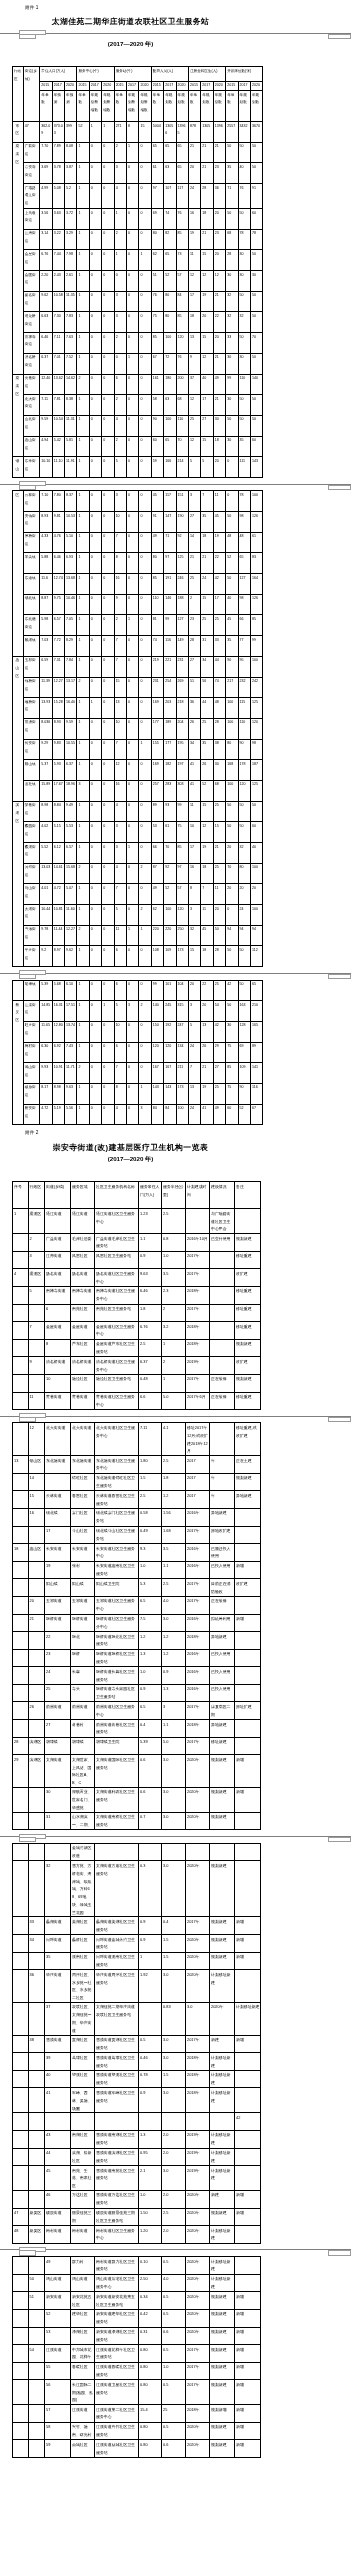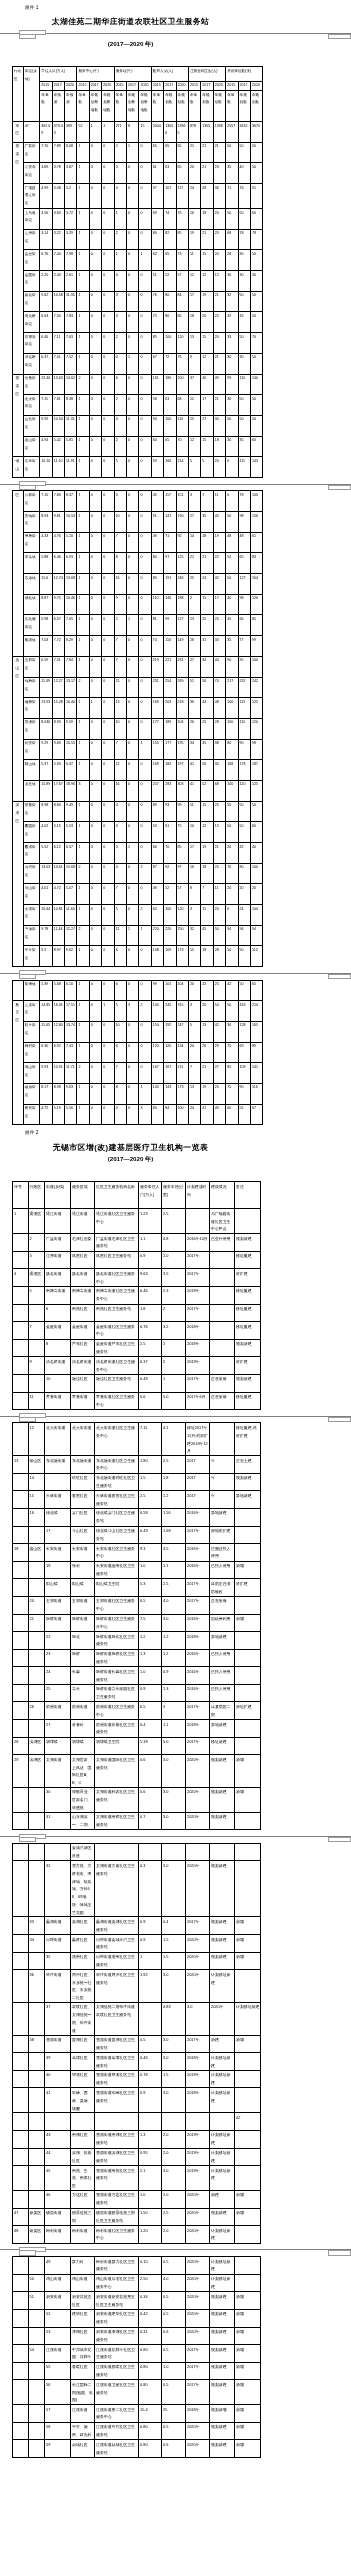--- a/index.html
+++ b/index.html
@@ -1186,21 +1186,21 @@
             <td>49</td>
             <td>60</td>
             <td>52</td>
             <td>67</td>
           </tr>
         </tbody>
       </table>
     </div>
 
   <div class="att">附件 2</div>
-  <div class="t-title">无锡市区增(改)建基层医疗卫生机构一览表</div>
+  <div class="t-title">崇安寺街道(改)建基层医疗卫生机构一览表</div>
   <div class="t-sub">(2017—2020 年)</div>
 
   <div id="t2s0" class="tseg">
       <table class="grid t2">
         <colgroup>
           <col style="width: 15.5px;">
           <col style="width: 16.5px;">
           <col style="width: 26px;">
           <col style="width: 24px;">
           <col style="width: 44px;">

